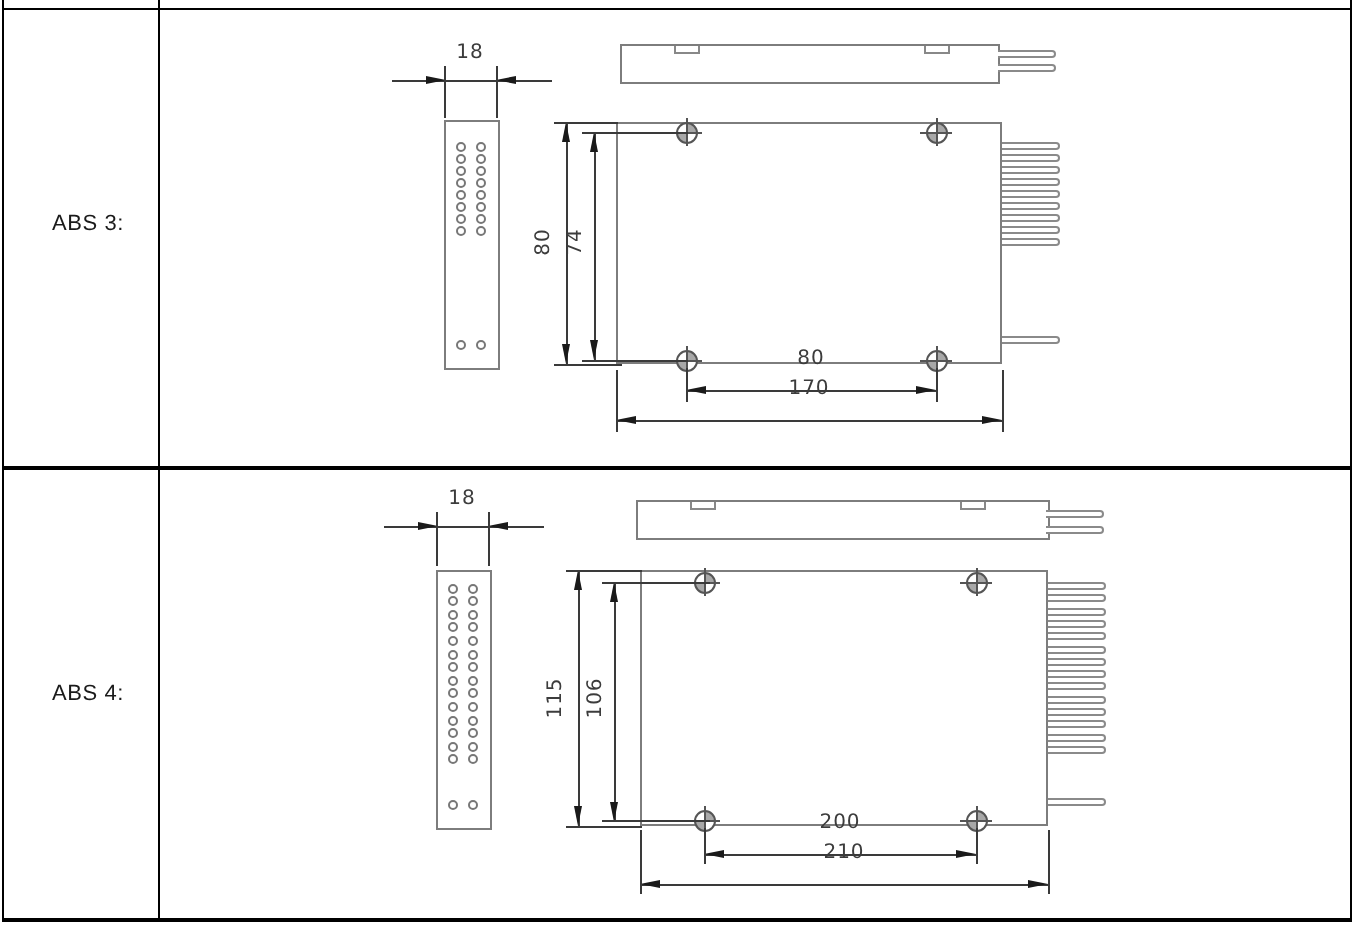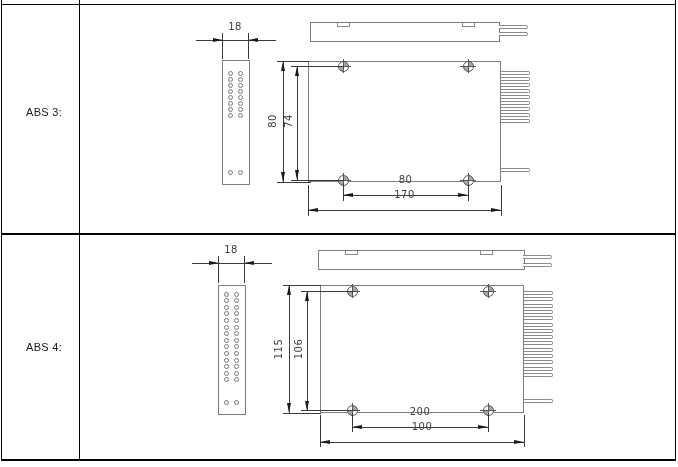--- a/index.html
+++ b/index.html
@@ -208,15 +208,15 @@
       <div class="ar ar-l" style="left: 352px; top: 424.5px;"></div>
       <div class="ar ar-r" style="left: 478px; top: 424.5px;"></div>
       <div class="ln" style="left: 351.5px; top: 414px; width: 1px; height: 18px; background: rgb(58, 58, 58);"></div>
       <div class="ln" style="left: 487.5px; top: 414px; width: 1px; height: 18px; background: rgb(58, 58, 58);"></div>
       <div class="dtxt h" style="left: 420px; top: 406px;">200</div>
       <div class="ln" style="left: 320px; top: 441.5px; width: 204px; height: 1px; background: rgb(58, 58, 58);"></div>
       <div class="ar ar-l" style="left: 320px; top: 439.5px;"></div>
       <div class="ar ar-r" style="left: 514px; top: 439.5px;"></div>
       <div class="ln" style="left: 319.5px; top: 415px; width: 1px; height: 32px; background: rgb(58, 58, 58);"></div>
       <div class="ln" style="left: 523.5px; top: 415px; width: 1px; height: 32px; background: rgb(58, 58, 58);"></div>
-      <div class="dtxt h" style="left: 422px; top: 421px;">100</div>
+      <div class="dtxt h" style="left: 422px; top: 421px;">210</div>
     </div>
 </div>
 
 </body></html>

